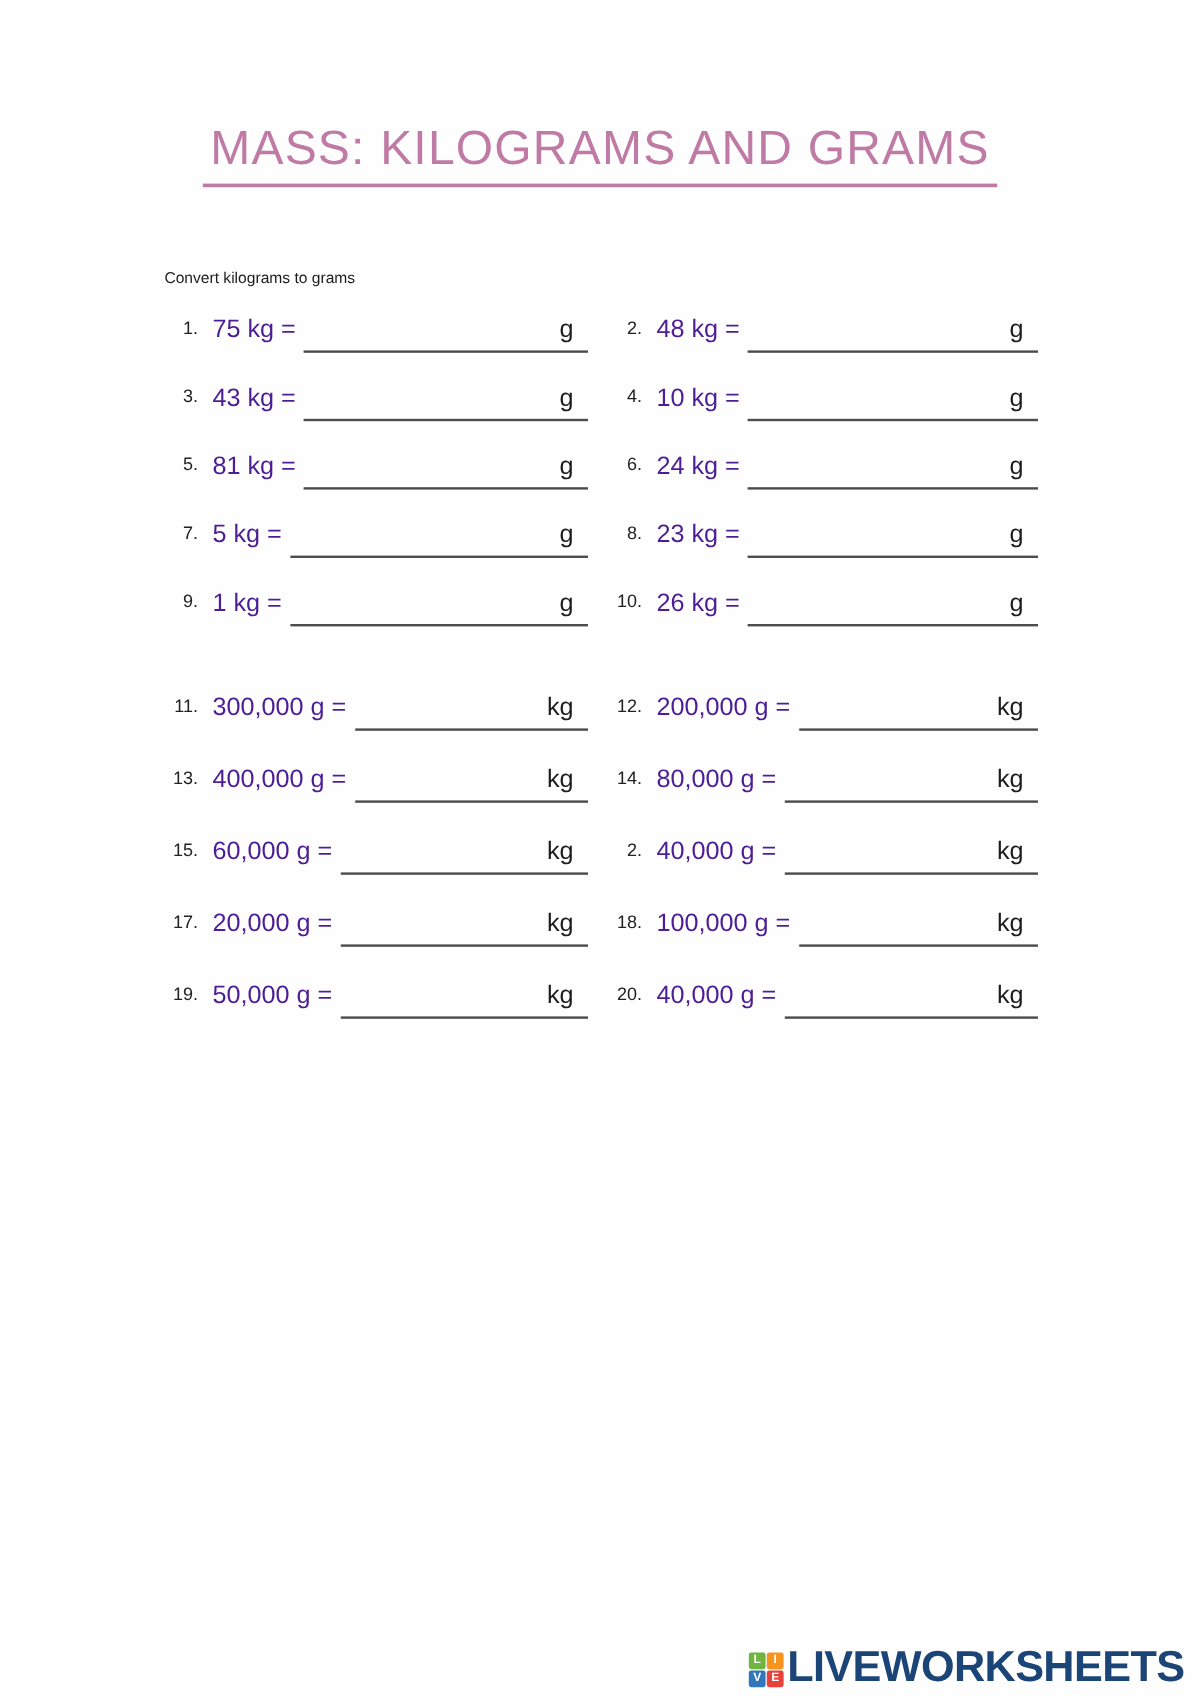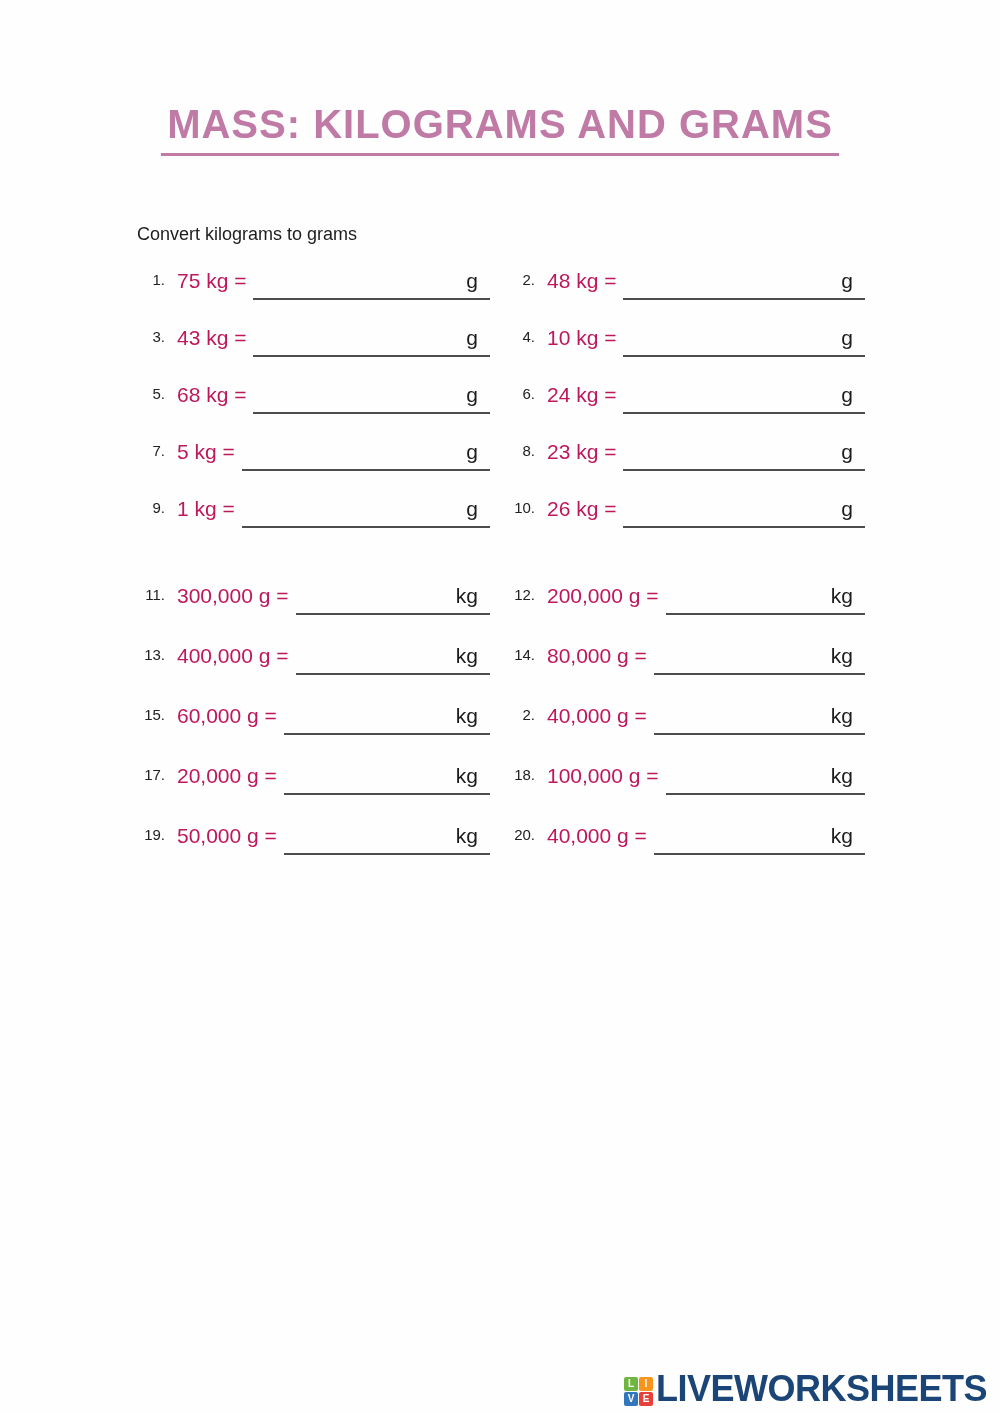--- a/index.html
+++ b/index.html
@@ -13,33 +13,33 @@
     background: #fefefe;
     overflow: hidden;
     margin: 0 auto;
   }
 
   
   .title-wrap { text-align: center; padding-top: 102px; }
   .title {
     display: inline-block;
     font-size: 40px;
-    font-weight: 700;
+    font-weight: 400;
     letter-spacing: 1px;
     padding: 0 6px 7px 6px;
     border-bottom: 3px solid;
     line-height: 1.1;
   }
 
   
   .content { padding: 0 135px; }
   section.sec-1 { margin-top: 68px; }
   section.sec-2 { margin-top: 56px; }
   .sec-heading {
-    font-size: 18px;
+    font-size: 13px;
     font-weight: 400;
     color: #1d1d1d;
     margin: 0 0 24px 2px;
   }
   .rows {
     display: grid;
     grid-template-columns: 355px 1fr;
     column-gap: 15px;
     row-gap: 26px;
   }
@@ -52,21 +52,21 @@
     text-align: right;
     font-size: 15px;
     color: #222;
     position: relative;
     top: -3px;
     margin-right: 12px;
     flex: 0 0 auto;
   }
   .q-text {
     font-size: 21px;
-    color: #be185d;
+    color: #4c1d95;
     white-space: nowrap;
     margin-right: 7px;
     flex: 0 0 auto;
   }
   .q-blank {
     flex: 1 1 auto;
     border-bottom: 2px solid #4d4d4d;
     text-align: right;
     padding: 0 12px 5px 0;
     min-width: 60px;
@@ -146,21 +146,21 @@
   </div>
           <div class="q-cell">
     <span class="q-num">4.</span>
     <span class="q-text">10 kg =</span>
     <span class="q-blank">
       <span class="q-unit">g</span>
     </span>
   </div>
           <div class="q-cell">
     <span class="q-num">5.</span>
-    <span class="q-text">68 kg =</span>
+    <span class="q-text">81 kg =</span>
     <span class="q-blank">
       <span class="q-unit">g</span>
     </span>
   </div>
           <div class="q-cell">
     <span class="q-num">6.</span>
     <span class="q-text">24 kg =</span>
     <span class="q-blank">
       <span class="q-unit">g</span>
     </span>

